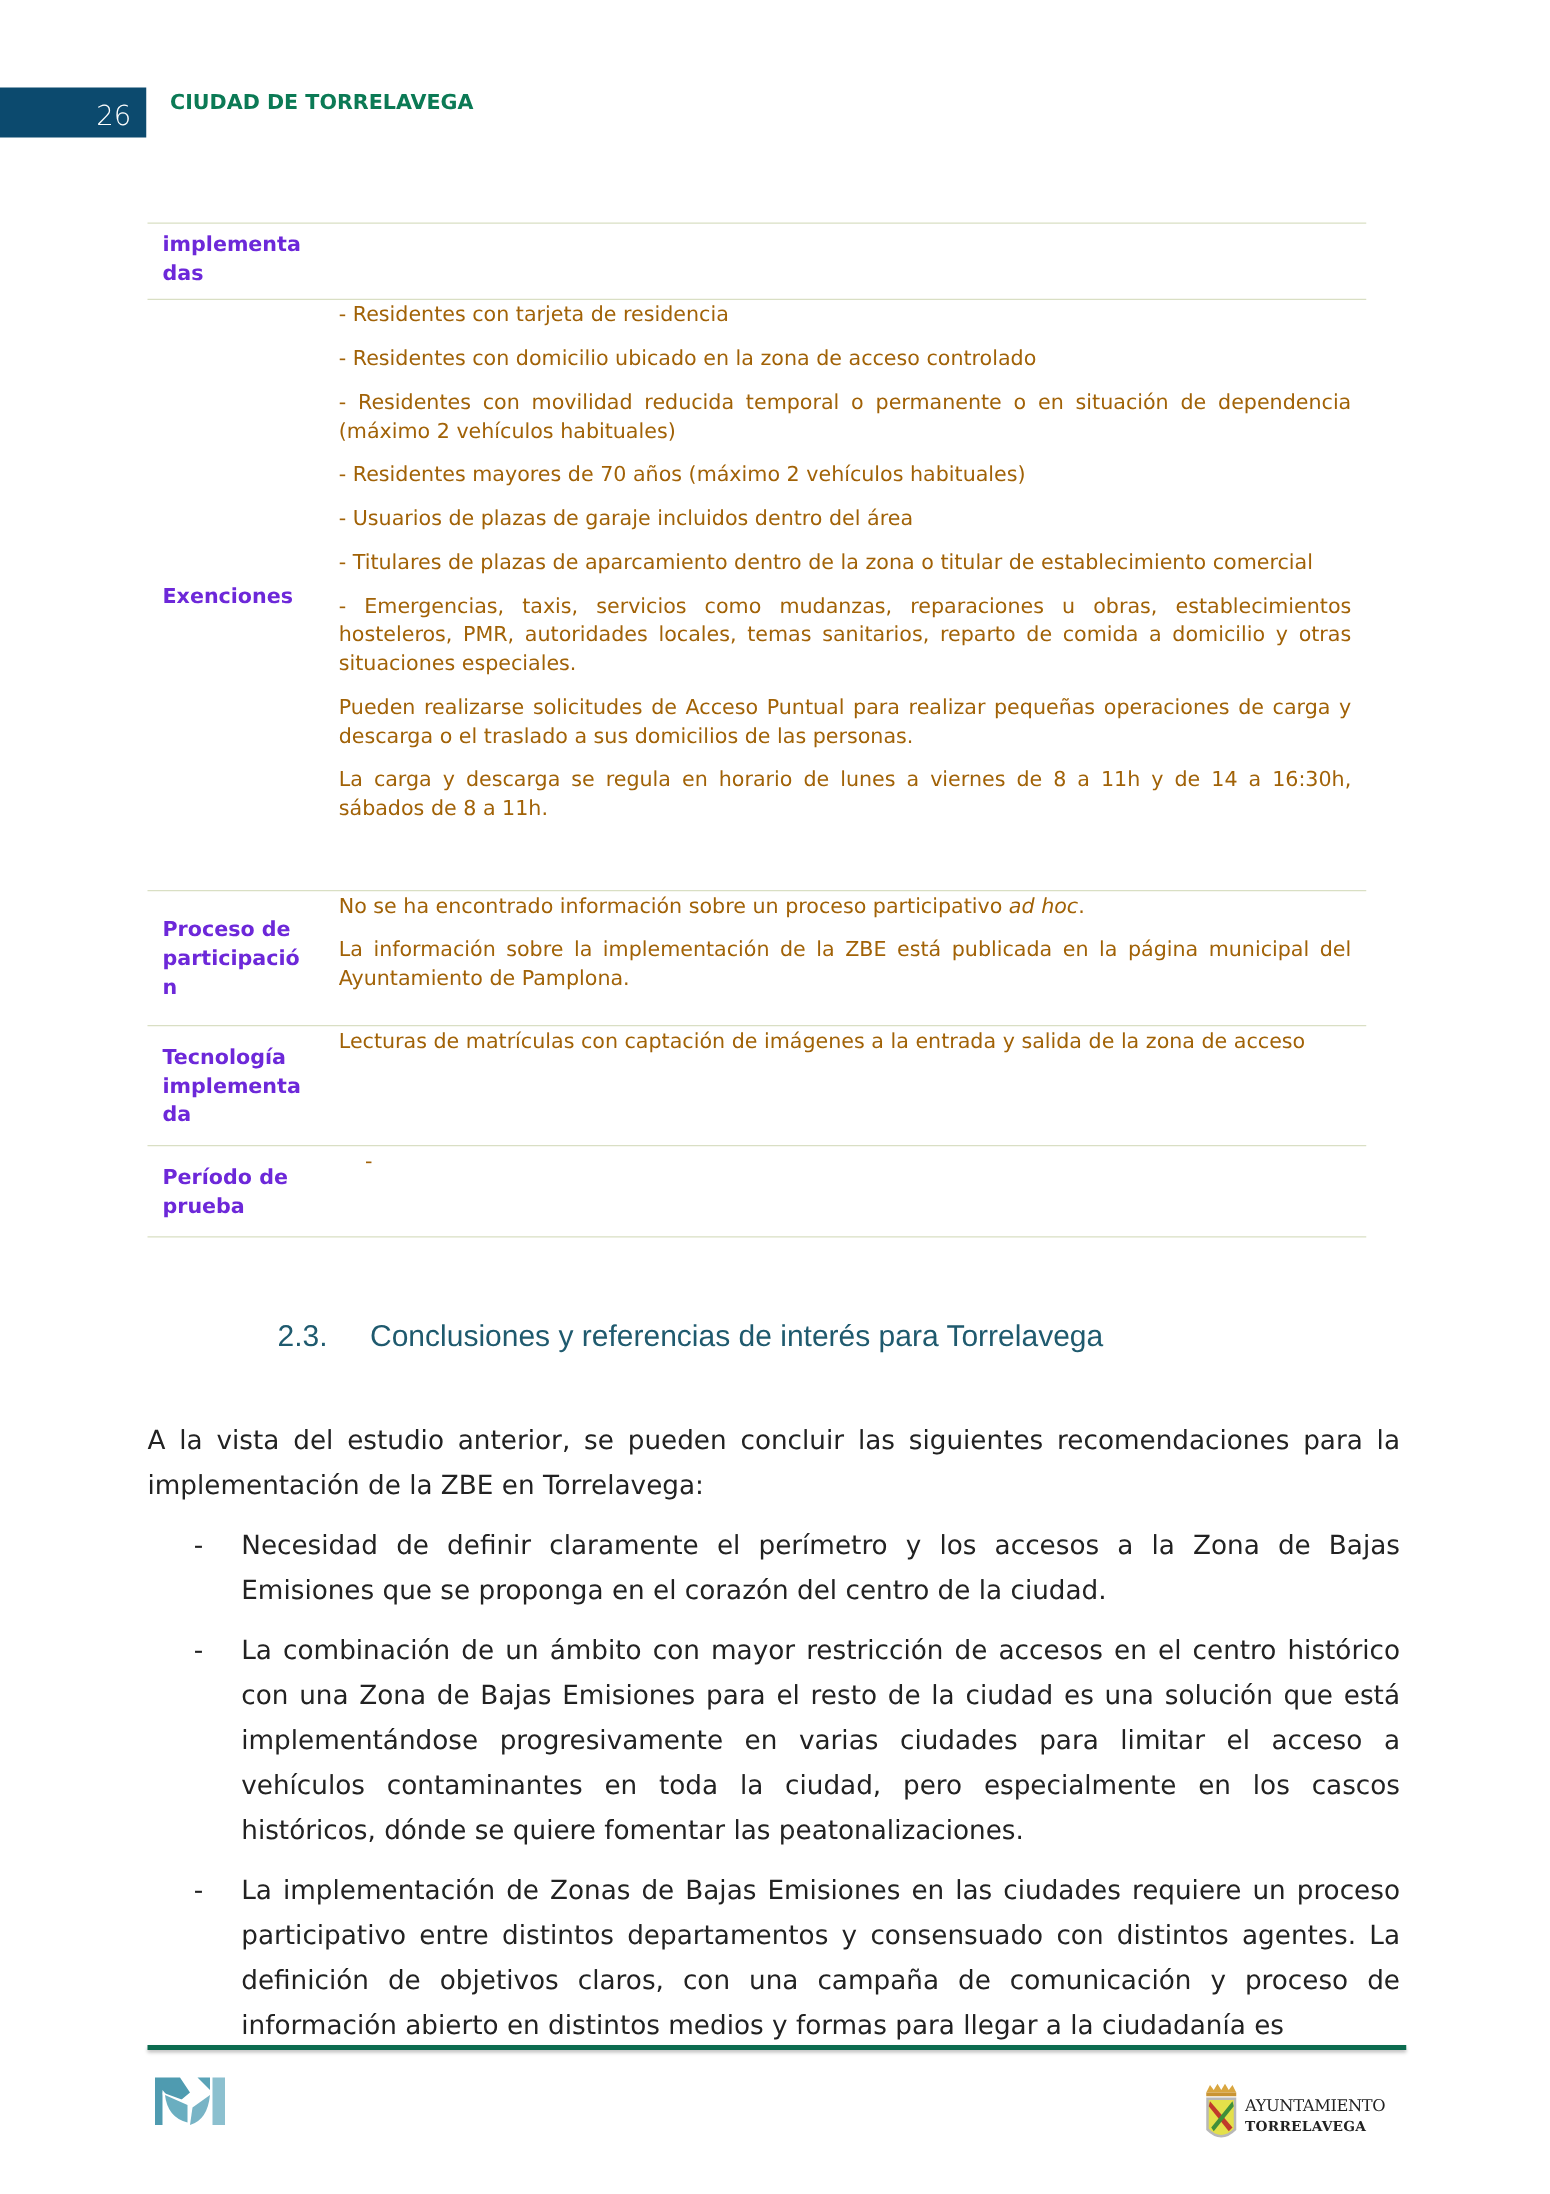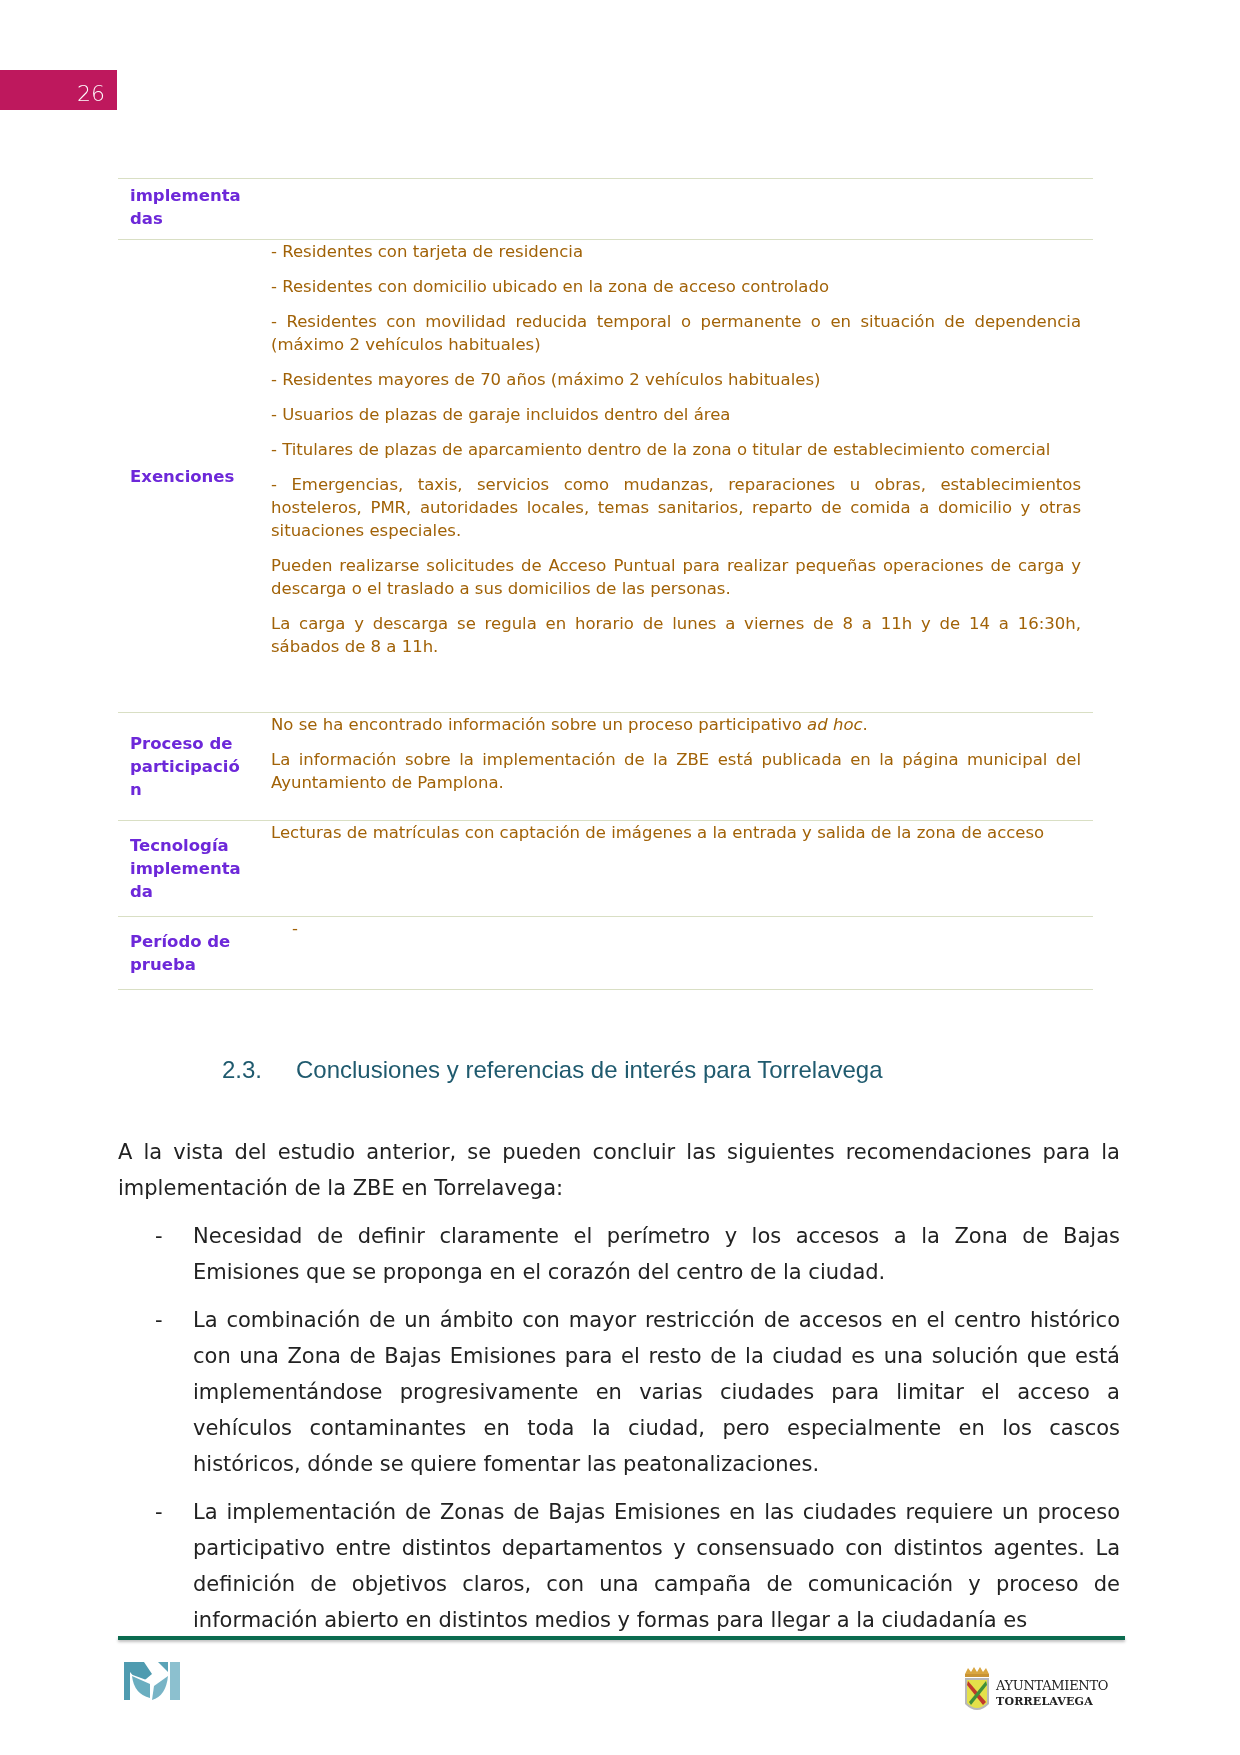--- a/index.html
+++ b/index.html
@@ -1,18 +1,18 @@
 <!DOCTYPE html>
 <html><head>
 <meta charset="utf-8">
 <style>
   html, body { margin:0; padding:0; background:#ffffff; }
   body { width:1240px; height:1755px; position:relative; overflow:hidden;
          font-family:"DejaVu Sans", "Liberation Sans", sans-serif; color:#222; }
-  .pagenum-box { position:absolute; left:0; top:70px; width:117px; height:40px; background:#be185d; }
+  .pagenum-box { position:absolute; left:0; top:70px; width:117px; height:40px; background:#0c4a6e; }
   .pagenum { position:absolute; right:12px; bottom:4px; color:#ffffff; font-size:22px; font-weight:300; letter-spacing:0; }
   .doc-title { position:absolute; left:136px; top:70px; width:820px; color:#0b7a55; font-weight:bold;
                font-size:16.5px; line-height:23px; font-family:"DejaVu Sans", sans-serif; }
   .doc-title div { white-space:nowrap; }
 
   .table { position:absolute; left:118px; top:178px; width:975px; border-collapse:collapse; }
   .row { display:flex; border-top:1.5px solid #d9dfc4; }
   .row.last { border-bottom:1.5px solid #d9dfc4; }
   .label { width:134px; padding-left:12px; font-weight:bold; font-size:16.5px; line-height:23px;
            color:#6d28d9; display:flex; align-items:center; box-sizing:border-box; }
@@ -44,20 +44,21 @@
   .logo-right .l1 { font-size:13px; letter-spacing:-0.3px; }
   .logo-right .l2 { font-size:11px; font-weight:bold; letter-spacing:0.2px; }
 </style>
 </head>
 <body>
 
 <div class="pagenum-box">
   <span class="pagenum">26</span>
 </div>
 <div class="doc-title">
+  <div>CIUDAD DE TORRELAVEGA</div>
 </div>
 
 <div class="table">
   <div class="row" style="height:60px;">
     <div class="label top" style="padding-top:5px;">
       <span>implementa<br>das</span>
     </div>
     <div class="cell"></div>
   </div>
 

